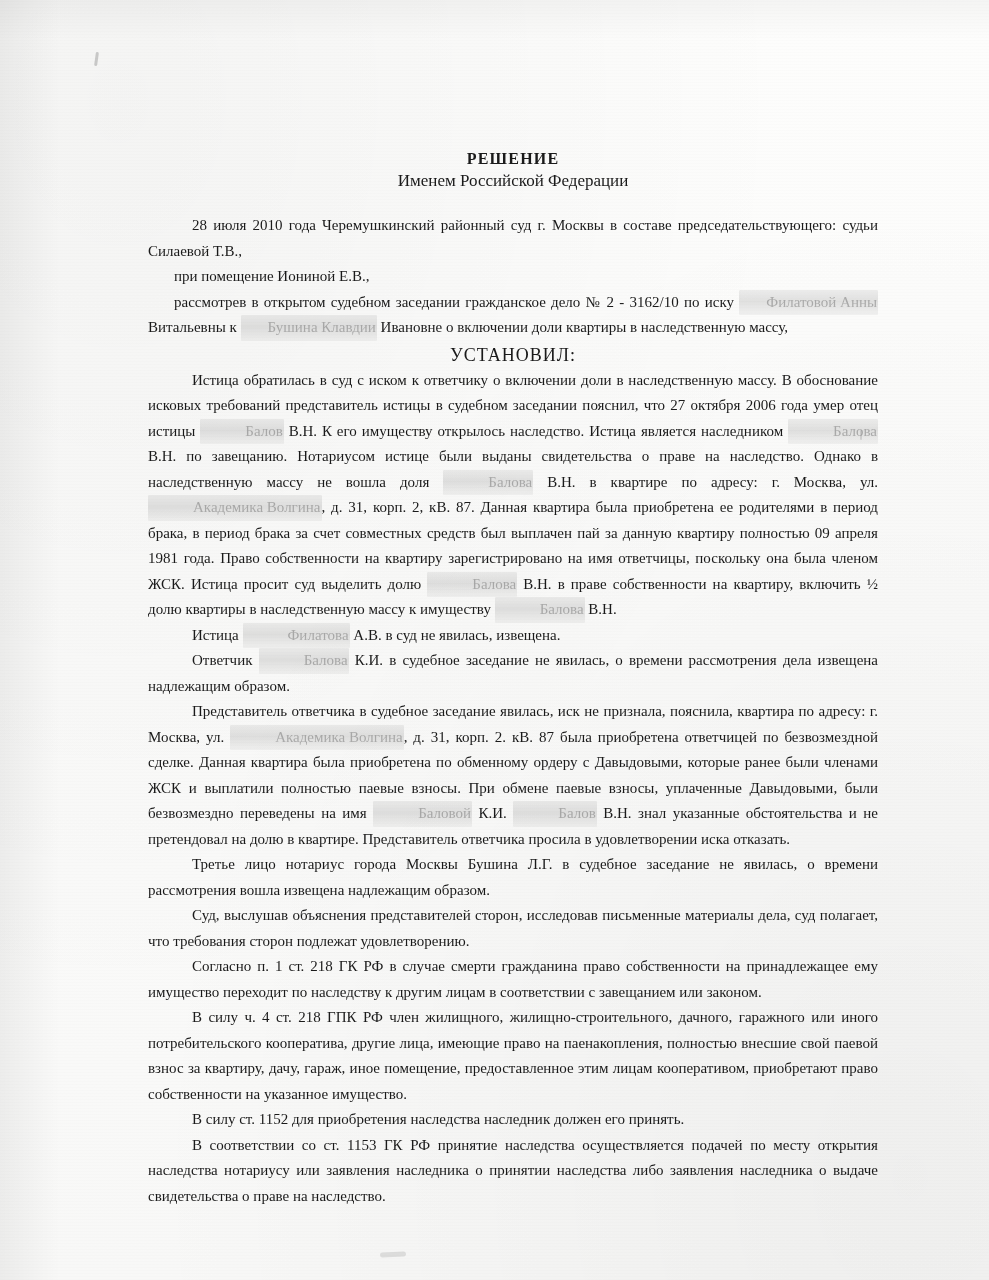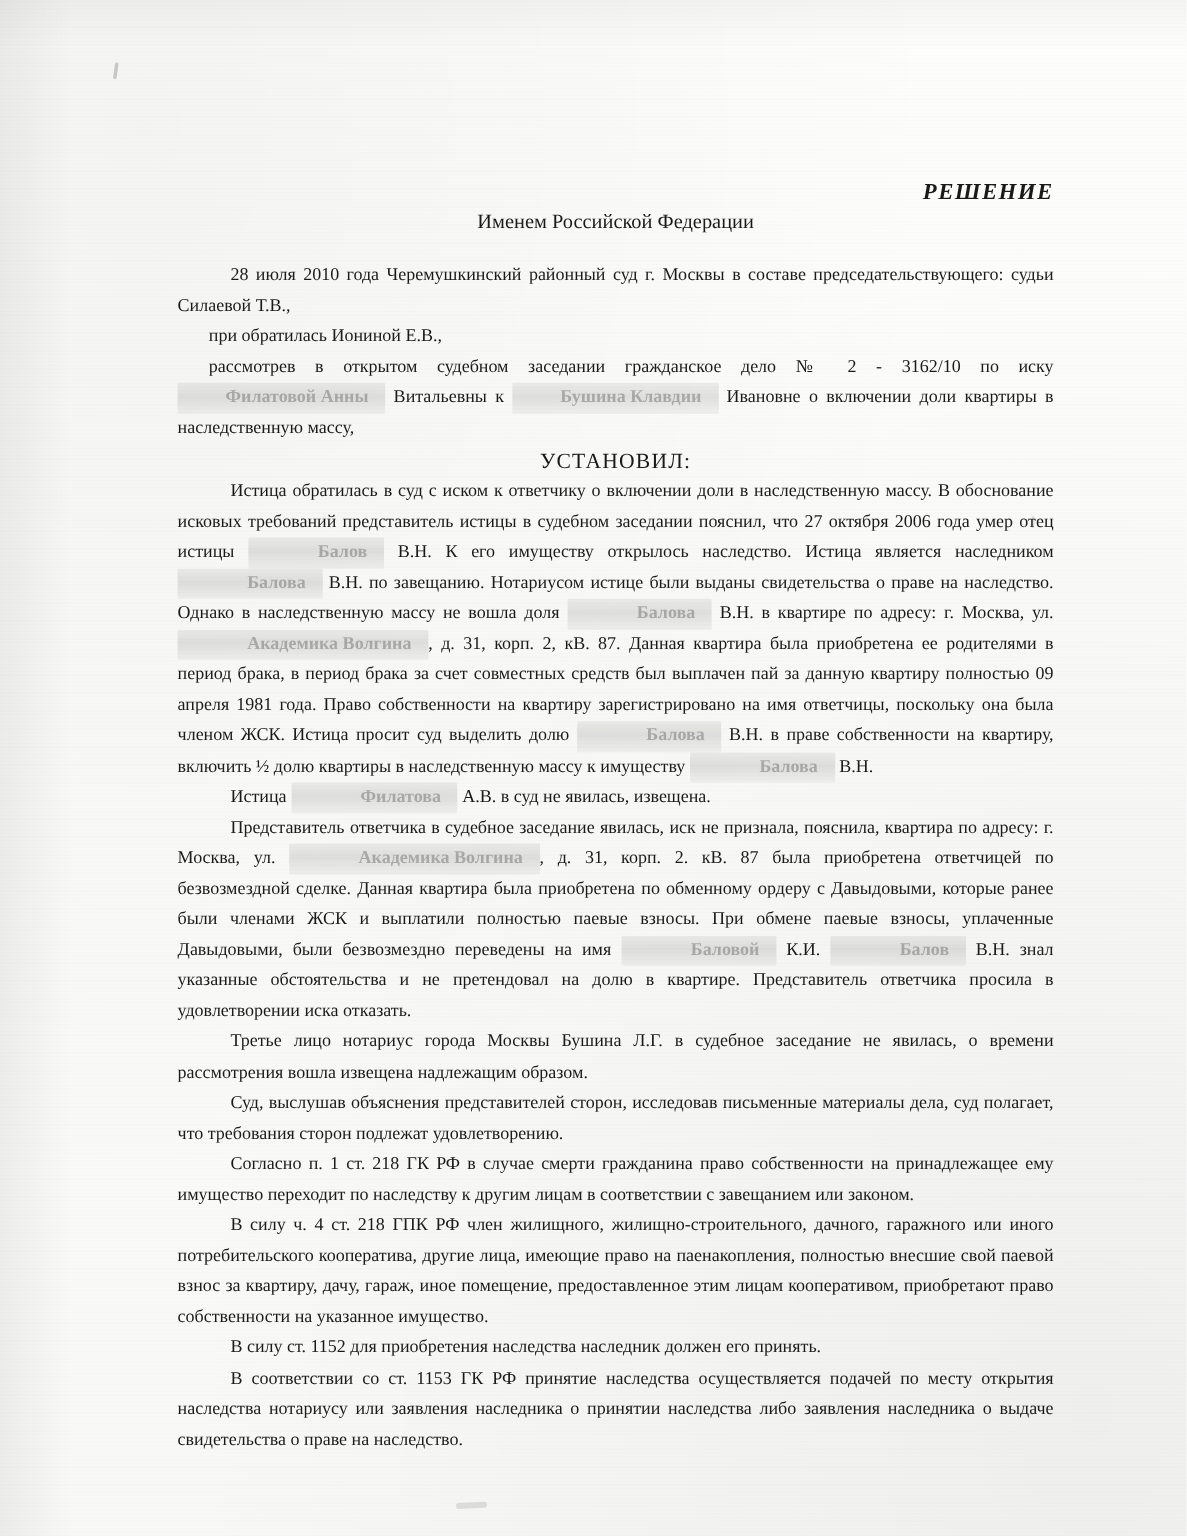--- a/index.html
+++ b/index.html
@@ -31,26 +31,25 @@
       repeating-linear-gradient(0deg, rgba(0,0,0,0.012) 0px, rgba(0,0,0,0.012) 1px, rgba(255,255,255,0) 1px, rgba(255,255,255,0) 3px);
     opacity: 0.7;
   }
   .content {
     position: absolute;
     left: 148px;
     top: 150px;
     width: 730px;
   }
   .doc-title {
-    text-align: right;
+    text-align: center;
     font-weight: bold;
-    font-size: 19px;
+    font-size: 16px;
     letter-spacing: 1.2px;
     margin: 0 0 3px 0;
-    font-style: italic;
   }
   .doc-subtitle {
     text-align: center;
     font-weight: normal;
     font-size: 17px;
     margin: 0 0 22px 0;
   }
   p.para {
     margin: 0 0 0 0;
     font-size: 15px;
@@ -67,22 +66,21 @@
     font-size: 18px;
     letter-spacing: 1px;
     margin: 4px 0 2px 0;
   }
   .redact {
     display: inline-block;
     color: rgba(90,90,90,0.42);
     background: linear-gradient(180deg, rgba(160,160,160,0.16) 0%, rgba(130,130,130,0.22) 45%, rgba(170,170,170,0.12) 100%);
     filter: blur(0.45px);
     border-radius: 1px;
-    padding: 0 14px;
-    font-weight: bold;
+    padding: 0 1px;
   }
   .smudge {
     position: absolute;
     pointer-events: none;
   }
   .smudge.s1 {
     left: 95px; top: 52px;
     width: 3px; height: 14px;
     background: rgba(0,0,0,0.18);
     transform: rotate(8deg);
@@ -125,30 +123,31 @@
   <div class="smudge s2"></div>
   <div class="smudge s3"></div>
 
   <div class="content">
 
     <h1 class="doc-title">РЕШЕНИЕ</h1>
     <h2 class="doc-subtitle">Именем Российской Федерации</h2>
 
     <p class="para">28 июля 2010 года Черемушкинский районный суд г. Москвы в составе председательствующего: судьи Силаевой Т.В.,</p>
 
-    <p class="para small-indent">при обратилась Иониной Е.В.,</p>
+    <p class="para small-indent">при помещение Иониной Е.В.,</p>
 
     <p class="para small-indent"><span>рассмотрев в открытом судебном заседании гражданское дело № 2 - 3162/10 по иску</span> <span class="redact">Филатовой Анны</span><span> Витальевны к </span><span class="redact">Бушина Клавдии</span><span> Ивановне о включении доли квартиры в наследственную массу,</span></p>
 
     <div class="section-head">УСТАНОВИЛ:</div>
 
     <p class="para"><span>Истица обратилась в суд с иском к ответчику о включении доли в наследственную массу. В обоснование исковых требований представитель истицы в судебном заседании пояснил, что 27 октября 2006 года умер отец истицы </span><span class="redact">Балов</span><span> В.Н. К его имуществу открылось наследство. Истица является наследником </span><span class="redact">Балова</span><span> В.Н. по завещанию. Нотариусом истице были выданы свидетельства о праве на наследство. Однако в наследственную массу не вошла доля </span><span class="redact">Балова</span><span> В.Н. в квартире по адресу: г. Москва, ул. </span><span class="redact">Академика Волгина</span><span>, д. 31, корп. 2, кВ. 87. Данная квартира была приобретена ее родителями в период брака, в период брака за счет совместных средств был выплачен пай за данную квартиру полностью 09 апреля 1981 года. Право собственности на квартиру зарегистрировано на имя ответчицы, поскольку она была членом ЖСК. Истица просит суд выделить долю </span><span class="redact">Балова</span><span> В.Н. в праве собственности на квартиру, включить ½ долю квартиры в наследственную массу к имуществу </span><span class="redact">Балова</span><span> В.Н.</span></p>
 
     <p class="para"><span>Истица </span><span class="redact">Филатова</span><span> А.В. в суд не явилась, извещена.</span></p>
 
+    <p class="para"><span>Ответчик </span><span class="redact">Балова</span><span> К.И. в судебное заседание не явилась, о времени рассмотрения дела извещена надлежащим образом.</span></p>
 
     <p class="para"><span>Представитель ответчика в судебное заседание явилась, иск не признала, пояснила, квартира по адресу: г. Москва, ул. </span><span class="redact">Академика Волгина</span><span>, д. 31, корп. 2. кВ. 87 была приобретена ответчицей по безвозмездной сделке. Данная квартира была приобретена по обменному ордеру с Давыдовыми, которые ранее были членами ЖСК и выплатили полностью паевые взносы. При обмене паевые взносы, уплаченные Давыдовыми, были безвозмездно переведены на имя </span><span class="redact">Баловой</span><span> К.И. </span><span class="redact">Балов</span><span> В.Н. знал указанные обстоятельства и не претендовал на долю в квартире. Представитель ответчика просила в удовлетворении иска отказать.</span></p>
 
     <p class="para">Третье лицо нотариус города Москвы Бушина Л.Г. в судебное заседание не явилась, о времени рассмотрения вошла извещена надлежащим образом.</p>
 
     <p class="para">Суд, выслушав объяснения представителей сторон, исследовав письменные материалы дела, суд полагает, что требования сторон подлежат удовлетворению.</p>
 
     <p class="para">Согласно п. 1 ст. 218 ГК РФ в случае смерти гражданина право собственности на принадлежащее ему имущество переходит по наследству к другим лицам в соответствии с завещанием или законом.</p>
 
     <p class="para">В силу ч. 4 ст. 218 ГПК РФ член жилищного, жилищно-строительного, дачного, гаражного или иного потребительского кооператива, другие лица, имеющие право на паенакопления, полностью внесшие свой паевой взнос за квартиру, дачу, гараж, иное помещение, предоставленное этим лицам кооперативом, приобретают право собственности на указанное имущество.</p>

